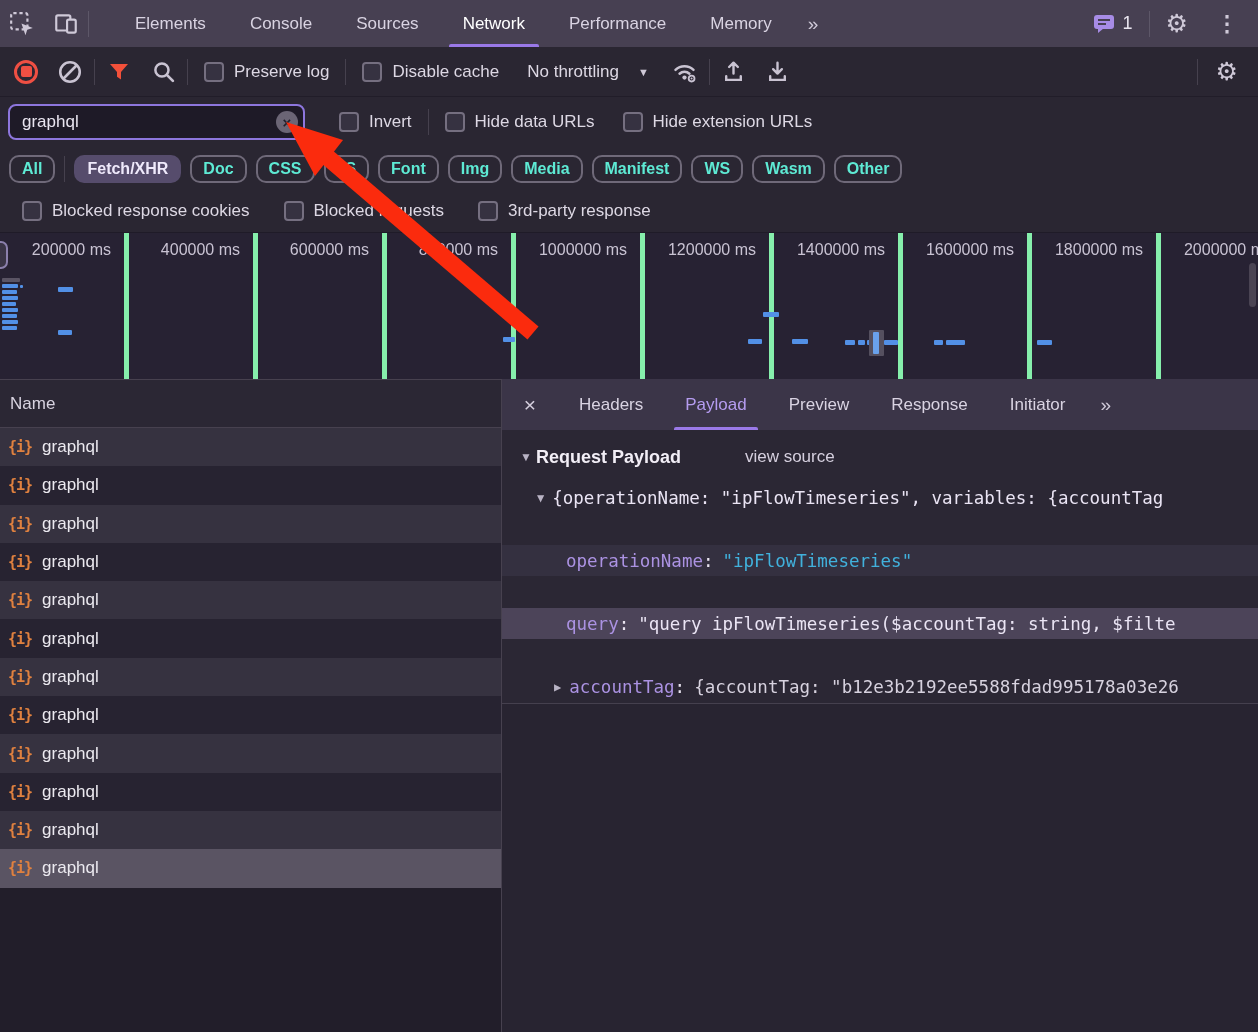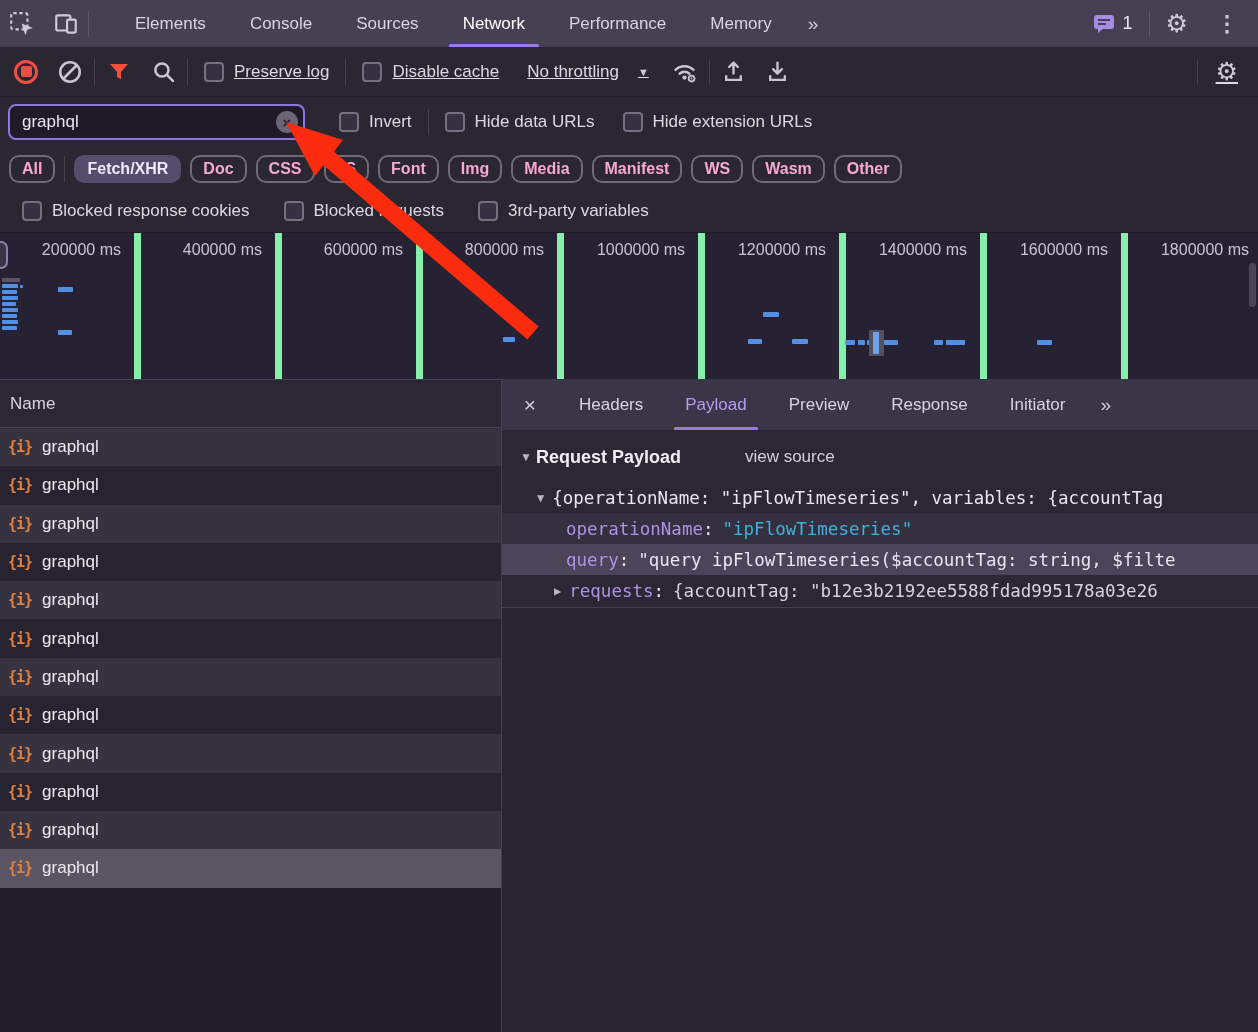--- a/index.html
+++ b/index.html
@@ -19,51 +19,51 @@
   .tab.selected { color:#ffffff; }
   .tab.selected::after { content:""; position:absolute; left:8px; right:8px; bottom:0; height:3px; background:#9a79e8; border-radius:2px 2px 0 0; }
   .more-btn { display:flex; align-items:center; padding:0 14px; font-size:19px; color:#cfc9d8; letter-spacing:-2px; }
   .tabbar-right { margin-left:auto; display:flex; align-items:center; gap:6px; padding-right:8px; }
   .msg-wrap { display:flex; align-items:center; gap:7px; padding:0 10px; }
   .msg-count { font-size:18px; color:#e9e5ef; }
   .gear-glyph { font-size:25px; color:#cfc9d8; line-height:1; }
   .kebab-glyph { font-size:22px; color:#cfc9d8; font-weight:bold; padding:0 12px; }
 
   
-  .toolbar { height:50px; background:#2a2632; display:flex; align-items:center; gap:4px; padding:0 6px; border-bottom:1px solid #211d29;text-decoration:underline; }
+  .toolbar { height:50px; background:#2a2632; display:flex; align-items:center; gap:4px; padding:0 6px; border-bottom:1px solid #211d29; }
   .tool-btn { width:40px; height:36px; display:flex; align-items:center; justify-content:center; }
   .record-ring { width:24px; height:24px; border:3px solid #ef4f43; border-radius:50%; display:flex; align-items:center; justify-content:center; }
   .record-ring .sq { width:11px; height:11px; background:#ef4f43; border-radius:2px; }
   .check-item { display:flex; align-items:center; gap:10px; padding:0 12px; font-size:17px; color:#ddd8e4; white-space:nowrap; }
   .checkbox { width:20px; height:20px; border:2px solid #756f80; border-radius:4px; background:#363241; flex:0 0 auto; }
   .throttle { display:flex; align-items:center; gap:19px; padding:0 12px; font-size:17px; color:#ddd8e4; }
   .caret { font-size:11px; color:#cfc9d8; }
   .toolbar .spacer { flex:1; }
 
   
   .filter-row { height:50px; background:#2a2632; display:flex; align-items:center; padding:0 8px; gap:4px; }
   .filter-box { position:relative; width:297px; height:36px; }
   .filter-box input {
     width:100%; height:100%; background:#1e1a27; border:2px solid #8d76dd; border-radius:8px;
     color:#e9e5f0; font-size:17px; padding:0 36px 0 12px; outline:none; font-family:"Liberation Sans",sans-serif;
   }
   .clear-btn { position:absolute; right:7px; top:7px; width:22px; height:22px; border-radius:50%; background:#6b6575; color:#23202c; font-size:15px; font-weight:bold; display:flex; align-items:center; justify-content:center; }
 
   
   .chips-row { height:43px; display:flex; align-items:center; gap:9px; padding:0 9px; background:#2a2632; }
-  .chip { border:2px solid #6f6979; border-radius:10px; padding:3px 11px; font-size:16px; font-weight:bold; color:#f9a8d4; white-space:nowrap; }
+  .chip { border:2px solid #6f6979; border-radius:10px; padding:3px 11px; font-size:16px; font-weight:bold; color:#5eead4; white-space:nowrap; }
   .chip.selected { border-color:transparent; background:#564c6c; color:#efe9fb; }
 
   
   .blocked-row { height:42px; display:flex; align-items:center; gap:10px; padding:0 10px; background:#2a2632; }
 
   
   .timeline { position:relative; height:147px; background:#272233; border-top:1px solid #1f1b28; overflow:hidden; }
   .tl-cols { position:absolute; inset:0; display:flex; }
-  .tl-col { width:141px; flex:0 0 auto; border-right:7px solid #86efac; font-size:16px; color:#c9c3d3; text-align:right; padding:8px 13px 0 0; overflow:hidden; white-space:nowrap; }
+  .tl-col { width:129px; flex:0 0 auto; border-right:5px solid #86efac; font-size:16px; color:#c9c3d3; text-align:right; padding:8px 13px 0 0; overflow:hidden; white-space:nowrap; }
   .tl-bar { position:absolute; border-radius:1px; }
   .tl-pill { position:absolute; left:-6px; top:8px; width:14px; height:28px; border:2px solid #8b80ac; border-radius:7px; background:#3a3546; }
 
   
   .main { display:flex; height:653px; }
   .left-panel { width:502px; flex:0 0 auto; background:#221e2a; border-right:1px solid #47414f; display:flex; flex-direction:column; }
   .name-header { height:49px; background:#2b2734; border-top:1px solid #47414f; border-bottom:1px solid #47414f; display:flex; align-items:center; padding-left:10px; font-size:17px; color:#d8d3e0; }
   .req-row { height:38.3px; display:flex; align-items:center; gap:10px; padding-left:8px; font-size:17px; color:#eceaf0; }
   .req-row:nth-child(odd) { background:#363240; }
   .req-row:nth-child(even) { background:#272331; }
@@ -79,21 +79,21 @@
 
   
   .payload { flex:1; overflow:hidden; font-size:18px; }
   .pl-header { display:flex; align-items:center; height:38px; margin-top:8px; padding-left:18px; }
   .tri { font-size:12px; color:#b9b3c4; margin-right:4px; }
   .pl-title { font-weight:bold; font-size:18px; color:#f2eef6; }
   .view-source { margin-left:64px; font-size:17px; color:#d5cfde; }
   .code-row { height:31px; display:flex; align-items:center; white-space:nowrap; overflow:hidden; font-family:"DejaVu Sans Mono",monospace; font-size:17.5px; color:#e9e4f0; }
   .code-row .tri { margin:0 8px 0 0; }
   .row-root { padding-left:35px; margin-top:6px; }
-  .row-kv { padding-left:64px; }
+  .row-kv { padding-left:64px;margin-top:32px; }
   .row-kv.stripe { background:#343040; }
   .row-kv.selected { background:#4c4459; }
   .row-kv.has-arrow { padding-left:52px; }
   .k { color:#ab92e2; }
   .sep { color:#e9e4f0; margin-right:9px; }
   .v-str { color:#41b1dc; }
   .v-plain { color:#eae4f4; }
   .v-gray { color:#d7d2df; }
   .pl-divider { height:1px; background:#45404e; margin-top:1px; }
   .pl-rest { height:100%; background:#282431; }
@@ -250,21 +250,21 @@
   <label class="check-item">
     <span class="checkbox"></span>
     <span>Blocked response cookies</span>
   </label>
   <label class="check-item">
     <span class="checkbox"></span>
     <span>Blocked requests</span>
   </label>
   <label class="check-item">
     <span class="checkbox"></span>
-    <span>3rd-party variables</span>
+    <span>3rd-party response</span>
   </label>
 </div>
 
 <div class="timeline">
   <div class="tl-cols">
     <div class="tl-col">200000 ms</div>
     <div class="tl-col">400000 ms</div>
     <div class="tl-col">600000 ms</div>
     <div class="tl-col">800000 ms</div>
     <div class="tl-col">1000000 ms</div>
@@ -391,21 +391,21 @@
       </div>
 
       <div class="code-row row-kv selected">
         <span class="k">query</span>
           <span class="sep">:</span>
           <span class="v-plain">"query ipFlowTimeseries($accountTag: string, $filte</span>
       </div>
 
       <div class="code-row row-kv has-arrow">
         <span class="tri">▶</span>
-        <span class="k">requests</span>
+        <span class="k">accountTag</span>
           <span class="sep">:</span>
           <span class="v-gray">{accountTag: "b12e3b2192ee5588fdad995178a03e26</span>
       </div>
 
       <div class="pl-divider"></div>
       <div class="pl-rest"></div>
     </div>
   </div>
 </div>
 

